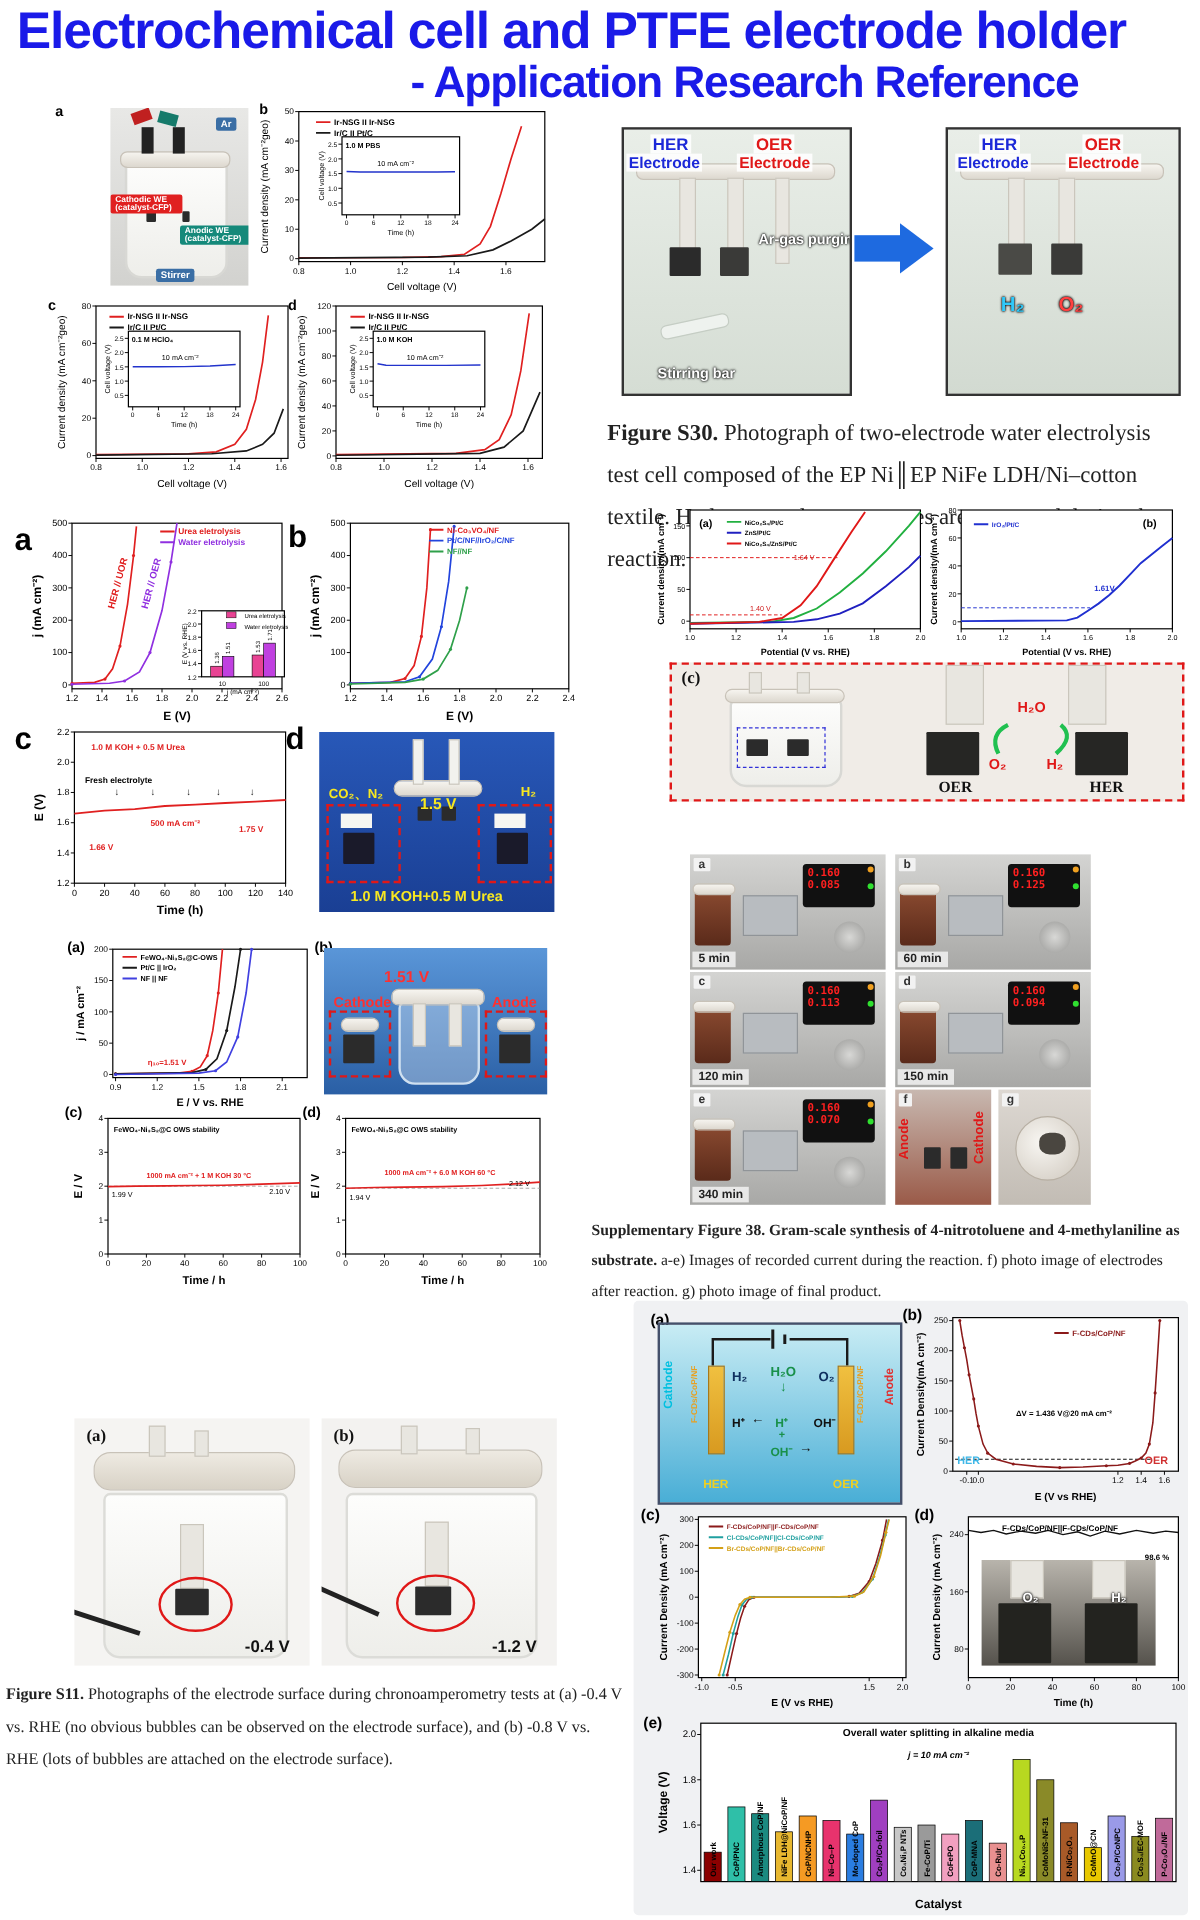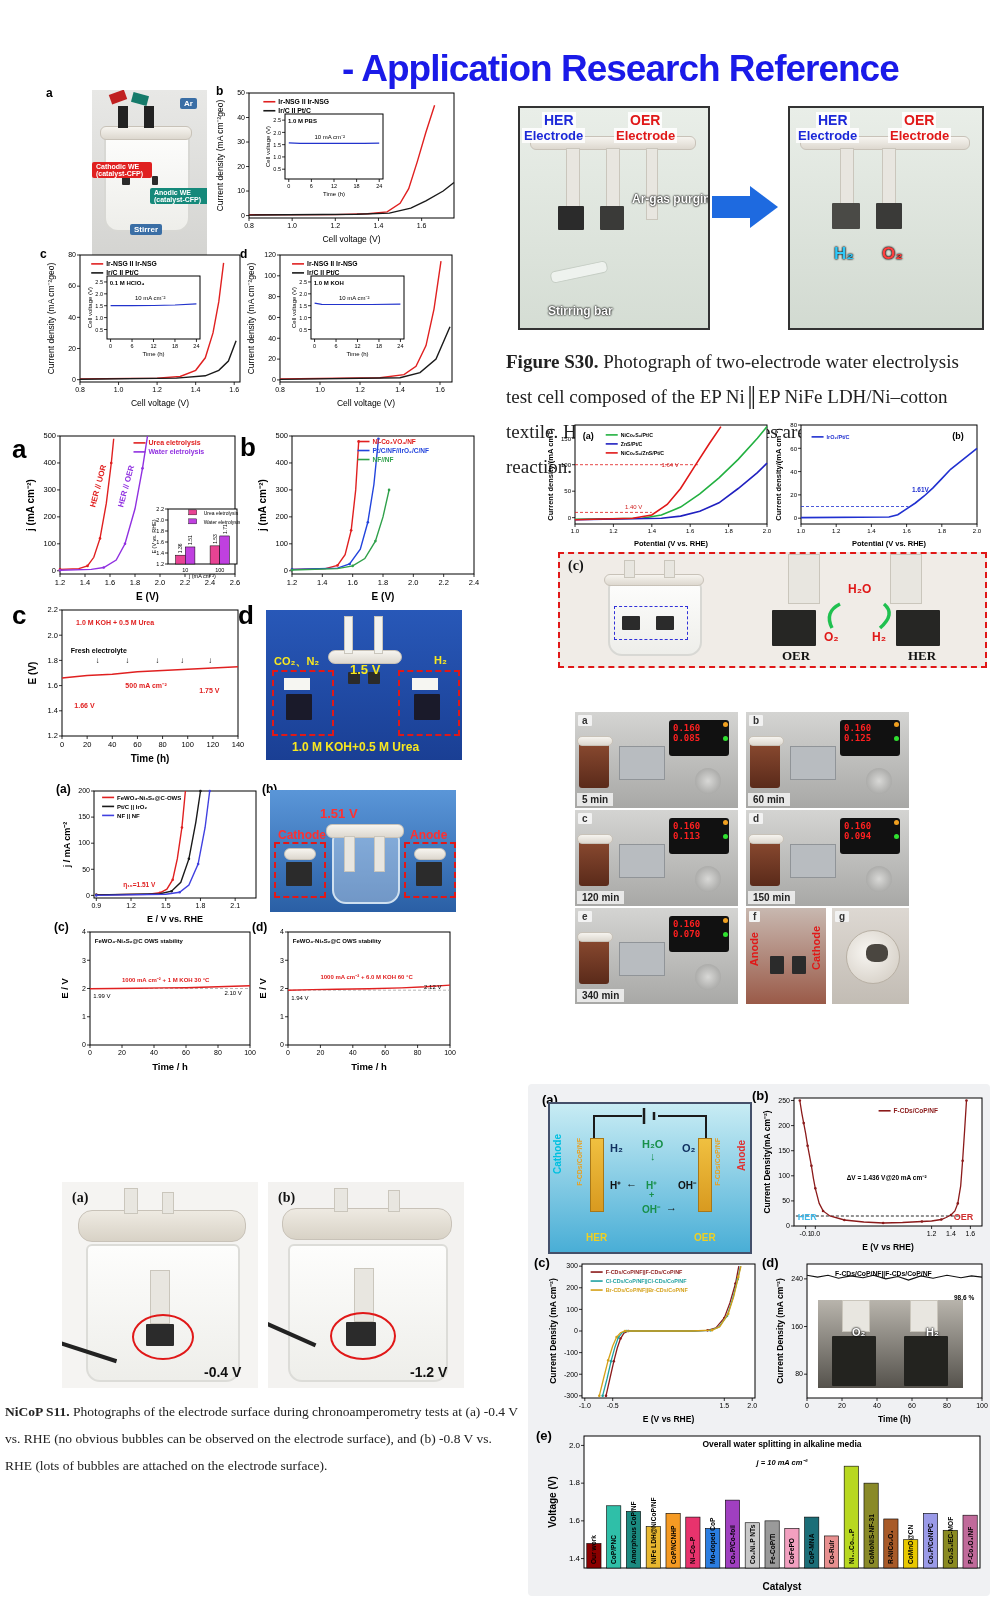--- a/index.html
+++ b/index.html
@@ -28,24 +28,25 @@
          padding:0 4px;border-radius:1px;}
   .vtext{writing-mode:vertical-rl;transform:rotate(180deg);}
   .reddash{position:absolute;border:2px dashed #e01818;}
   .bluedash{position:absolute;border:1.5px dashed #3030d8;}
 </style>
 </head>
 <body>
 
 <div id="page">
 
+  <div class="abs ttl" style="left:14px;top:2px;font-size:43px;">Electrochemical cell and PTFE electrode holder</div>
   <div class="abs ttl" style="left:342px;top:48px;font-size:37px;">- Application Research Reference</div>
 
   <div class="abs panel-letter" style="left:46px;top:86px;font-size:12px;">a</div>
-  <div class="photo" style="left:92px;top:90px;width:115px;height:184px;background:linear-gradient(180deg,#e8e8e6,#d2d2cf);">
+  <div class="photo" style="left:92px;top:90px;width:115px;height:148px;background:linear-gradient(180deg,#e8e8e6,#d2d2cf);">
     <div class="abs" style="left:18px;top:2px;width:16px;height:10px;background:#c02020;transform:rotate(-20deg);"></div>
     <div class="abs" style="left:40px;top:4px;width:16px;height:10px;background:#157a6a;transform:rotate(15deg);"></div>
     <div class="jar" style="left:12px;top:42px;width:82px;height:96px;"></div>
     <div class="lid" style="left:8px;top:36px;width:90px;height:12px;"></div>
     <div class="abs" style="left:26px;top:16px;width:10px;height:22px;background:#222;"></div>
     <div class="abs" style="left:52px;top:16px;width:10px;height:22px;background:#222;"></div>
     <div class="elec" style="left:30px;top:86px;width:8px;height:9px;"></div>
     <div class="elec" style="left:60px;top:86px;width:6px;height:9px;"></div>
     <div class="chip" style="left:88px;top:8px;background:#3a6ea5;">Ar</div>
     <div class="chip" style="left:0px;top:72px;background:#e02020;width:52px;white-space:normal;font-size:7px;">Cathodic WE (catalyst-CFP)</div>
@@ -634,20 +635,23 @@
     <div class="elec" style="left:24px;top:48px;width:14px;height:18px;"></div>
     <div class="elec" style="left:46px;top:48px;width:14px;height:18px;"></div>
     <div class="wlabel vtext" style="left:2px;top:24px;color:#e01818;font-size:11px;">Anode</div>
     <div class="wlabel vtext" style="left:64px;top:18px;color:#e01818;font-size:11px;">Cathode</div>
   </div>
   <div class="photo" style="left:832px;top:908px;width:77px;height:96px;background:linear-gradient(180deg,#ddd8d2,#c2bcb4);">
     <div class="kchip" style="left:3px;top:3px;">g</div>
     <div class="abs" style="left:14px;top:22px;width:52px;height:52px;background:radial-gradient(circle at 40% 40%,#f8f6f2,#cfc8be);border-radius:50%;border:1px solid #b8b0a4;"></div>
     <div class="abs" style="left:34px;top:36px;width:22px;height:18px;background:#4a4640;border-radius:40%;"></div>
   </div>
+  <p class="abs serifcap" style="left:493px;top:1012px;width:492px;font-size:13px;line-height:1.95;margin:0;">
+    <b>Supplementary Figure 38. Gram-scale synthesis of 4-nitrotoluene and 4-methylaniline as substrate.</b><span> a-e) Images of recorded current during the reaction. f) photo image of electrodes after reaction. g) photo image of final product.</span>
+  </p>
 
   <div class="abs panel-letter" style="left:56px;top:782px;font-size:12px;">(a)</div>
   <svg class="abs" style="left:62px;top:786px;" width="200" height="138">
       <rect x="32" y="5" width="162" height="107" fill="#fff" stroke="#000" stroke-width="1"></rect>
       <line x1="32" y1="109.39024390243902" x2="29" y2="109.39024390243902" stroke="#000" stroke-width="0.8"></line>
       <text x="28" y="111.69024390243902" text-anchor="end" font-size="7">0</text>
       <line x1="32" y1="83.29268292682926" x2="29" y2="83.29268292682926" stroke="#000" stroke-width="0.8"></line>
       <text x="28" y="85.59268292682926" text-anchor="end" font-size="7">50</text>
       <line x1="32" y1="57.19512195121951" x2="29" y2="57.19512195121951" stroke="#000" stroke-width="0.8"></line>
       <text x="28" y="59.49512195121951" text-anchor="end" font-size="7">100</text>
@@ -795,21 +799,21 @@
     <div class="post" style="left:66px;top:6px;width:12px;height:22px;"></div>
     <div class="post" style="left:120px;top:8px;width:10px;height:20px;"></div>
     <div class="post" style="left:86px;top:86px;width:18px;height:52px;"></div>
     <div class="elec" style="left:78px;top:140px;width:30px;height:24px;"></div>
     <div class="abs" style="left:62px;top:130px;width:62px;height:44px;border:2.5px solid #e01818;border-radius:50%;"></div>
     <div class="abs" style="left:-6px;top:150px;width:56px;height:4px;background:#222;transform:rotate(24deg);"></div>
     <div class="wlabel serifcap" style="left:10px;top:8px;font-size:14px;color:#111;">(b)</div>
     <div class="wlabel" style="left:142px;top:182px;color:#111;font-size:14px;">-1.2 V</div>
   </div>
   <p class="abs serifcap" style="left:5px;top:1398px;width:516px;font-size:13.5px;line-height:2.0;margin:0;">
-    <b>NiCoP S11.</b><span> Photographs of the electrode surface during chronoamperometry tests at (a) -0.4 V vs. RHE (no obvious bubbles can be observed on the electrode surface), and (b) -0.8 V vs. RHE (lots of bubbles are attached on the electrode surface).</span>
+    <b>Figure S11.</b><span> Photographs of the electrode surface during chronoamperometry tests at (a) -0.4 V vs. RHE (no obvious bubbles can be observed on the electrode surface), and (b) -0.8 V vs. RHE (lots of bubbles are attached on the electrode surface).</span>
   </p>
 
   <div class="abs" style="left:528px;top:1084px;width:462px;height:512px;background:#f0f1f3;border-radius:4px;"></div>
   <div class="abs panel-letter" style="left:542px;top:1092px;font-size:13px;">(a)</div>
   <div class="photo" style="left:548px;top:1102px;width:200px;height:148px;border:2px solid #44506a;background:linear-gradient(180deg,#c8ecf4,#49aed6);">
     <svg class="abs" style="left:0;top:0;" width="200" height="40">
       <path d="M44,34 L44,12 L92,12 M108,12 L156,12 L156,34" fill="none" stroke="#1a1a1a" stroke-width="2"></path>
       <line x1="94" y1="4" x2="94" y2="20" stroke="#1a1a1a" stroke-width="2.5"></line>
       <line x1="104" y1="8" x2="104" y2="16" stroke="#1a1a1a" stroke-width="2.5"></line>
     </svg>

